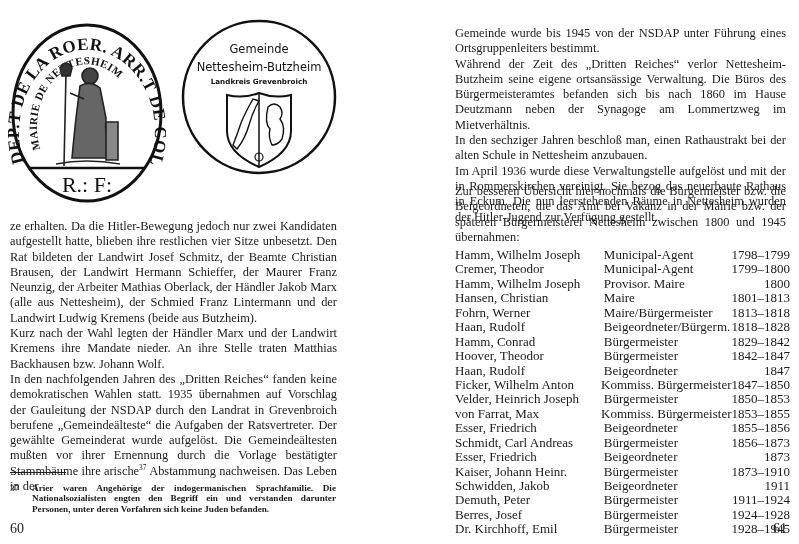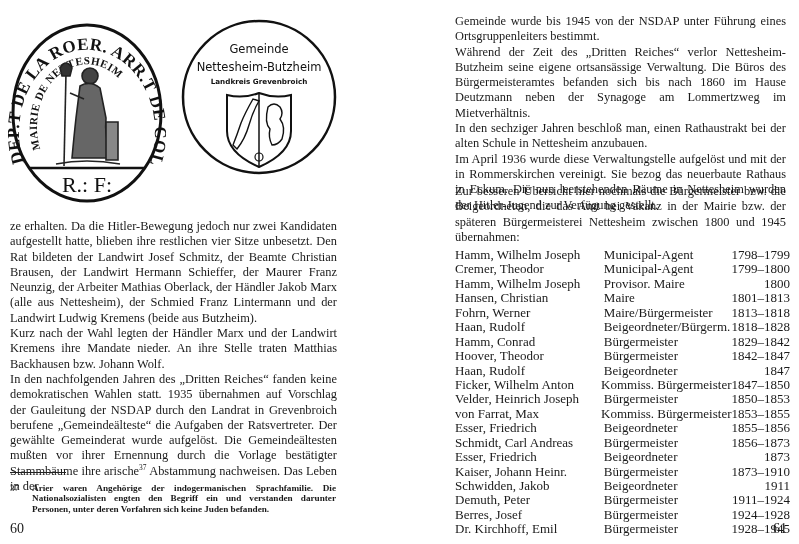--- a/index.html
+++ b/index.html
@@ -21,21 +21,21 @@
 
   .fn-rule { position: absolute; left: 10px; top: 472px; width: 56px; border-top: 1px solid #222; }
   .footnote { position: absolute; left: 10px; top: 483px; width: 326px; font-size: 9.2px; line-height: 10.4px; }
   .footnote .num { position: absolute; left: 0; top: 0; }
   .footnote .txt { margin-left: 22px; display: block; text-align: justify; font-weight: bold; }
 
   .page-num { position: absolute; font-size: 14px; }
   #pn-left { left: 10px; top: 521px; }
   #pn-right { right: 12px; top: 521px; }
 
-  #right-body { left: 55px; top: 14px; width: 331px; }
+  #right-body { left: 55px; top: 26px; width: 331px; }
   #right-body2 { left: 55px; top: 184px; width: 331px; }
 
   .roster { position: absolute; left: 55px; top: 248px; width: 335px; font-size: 13px; }
   .roster .row { display: flex; height: 14.45px; line-height: 14.45px; white-space: nowrap; }
   .roster .name { width: 137px; }
   .roster .office { width: 135px; margin-left: 20px; }
   .roster .years { width: 63px; text-align: right; }
   sup { font-size: 7.5px; vertical-align: 5px; line-height: 0; }
 </style>
 </head>

